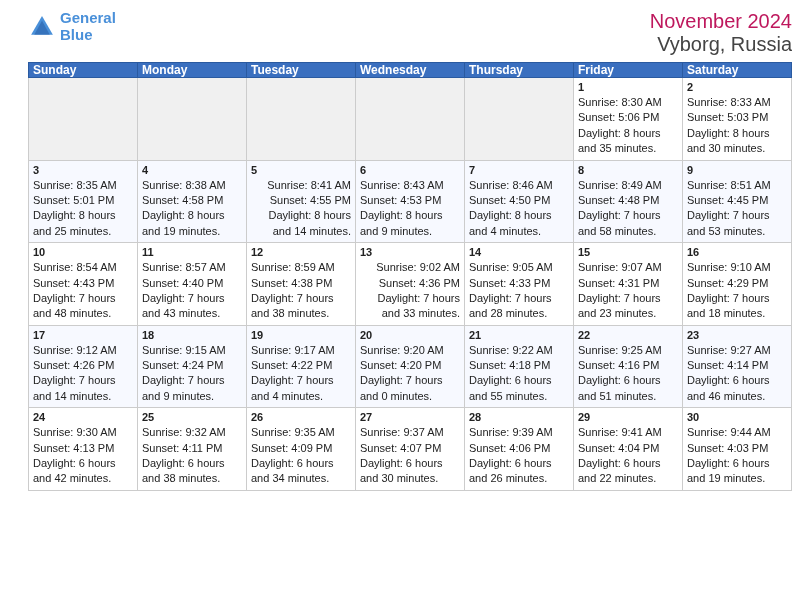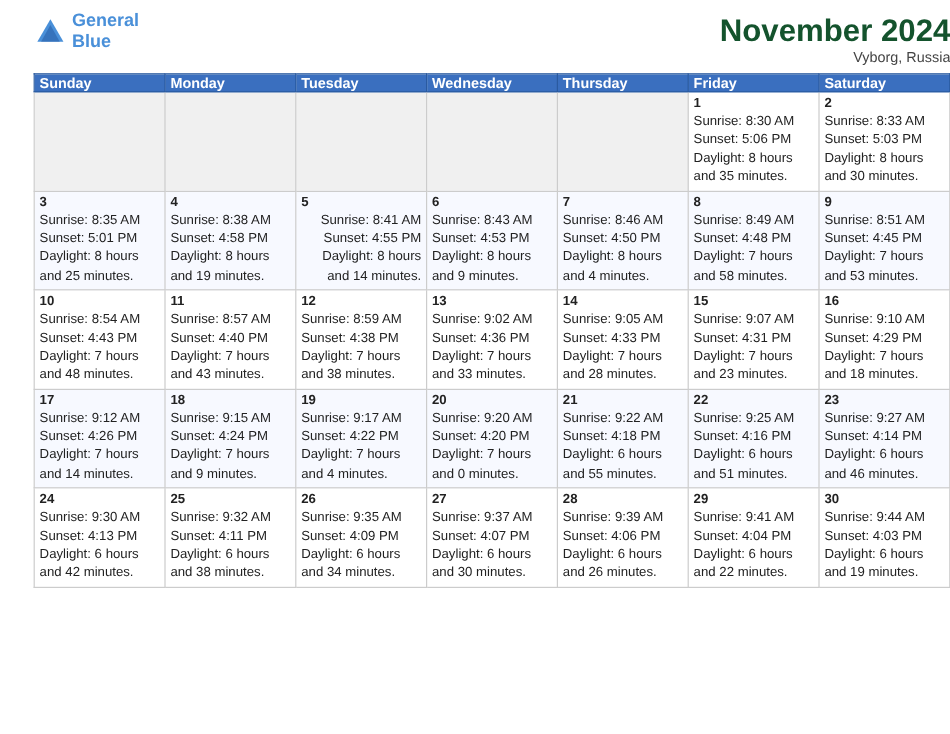--- a/index.html
+++ b/index.html
@@ -37,26 +37,26 @@
       color: #4a90d9;
     }
     .logo-icon {
       width: 28px;
       height: 28px;
     }
     .title-block {
       text-align: right;
     }
     .month-title {
-      font-size: 26px;
-      font-weight: bold;
-      color: #14532d;
+      font-size: 20px;
+      font-weight: normal;
+      color: #be185d;
     }
     .location {
-      font-size: 12px;
+      font-size: 20px;
       color: #444;
     }
     .calendar {
       width: 100%;
       border-collapse: collapse;
       table-layout: fixed;
     }
     .calendar th {
       background: #3a6fbf;
       color: #fff;
@@ -215,21 +215,21 @@
           </td>
           <td>
             <div class="day-num">12</div>
             <div class="cell-info" style="white-space: pre-line;">Sunrise: 8:59 AM
 Sunset: 4:38 PM
 Daylight: 7 hours
 and 38 minutes.</div>
           </td>
           <td>
             <div class="day-num">13</div>
-            <div class="cell-info" style="white-space: pre-line;">Sunrise: 9:02 AM
+            <div class="cell-info" style="white-space: pre-line; text-align: right;">Sunrise: 9:02 AM
 Sunset: 4:36 PM
 Daylight: 7 hours
 and 33 minutes.</div>
           </td>
           <td>
             <div class="day-num">14</div>
             <div class="cell-info" style="white-space: pre-line;">Sunrise: 9:05 AM
 Sunset: 4:33 PM
 Daylight: 7 hours
 and 28 minutes.</div>

